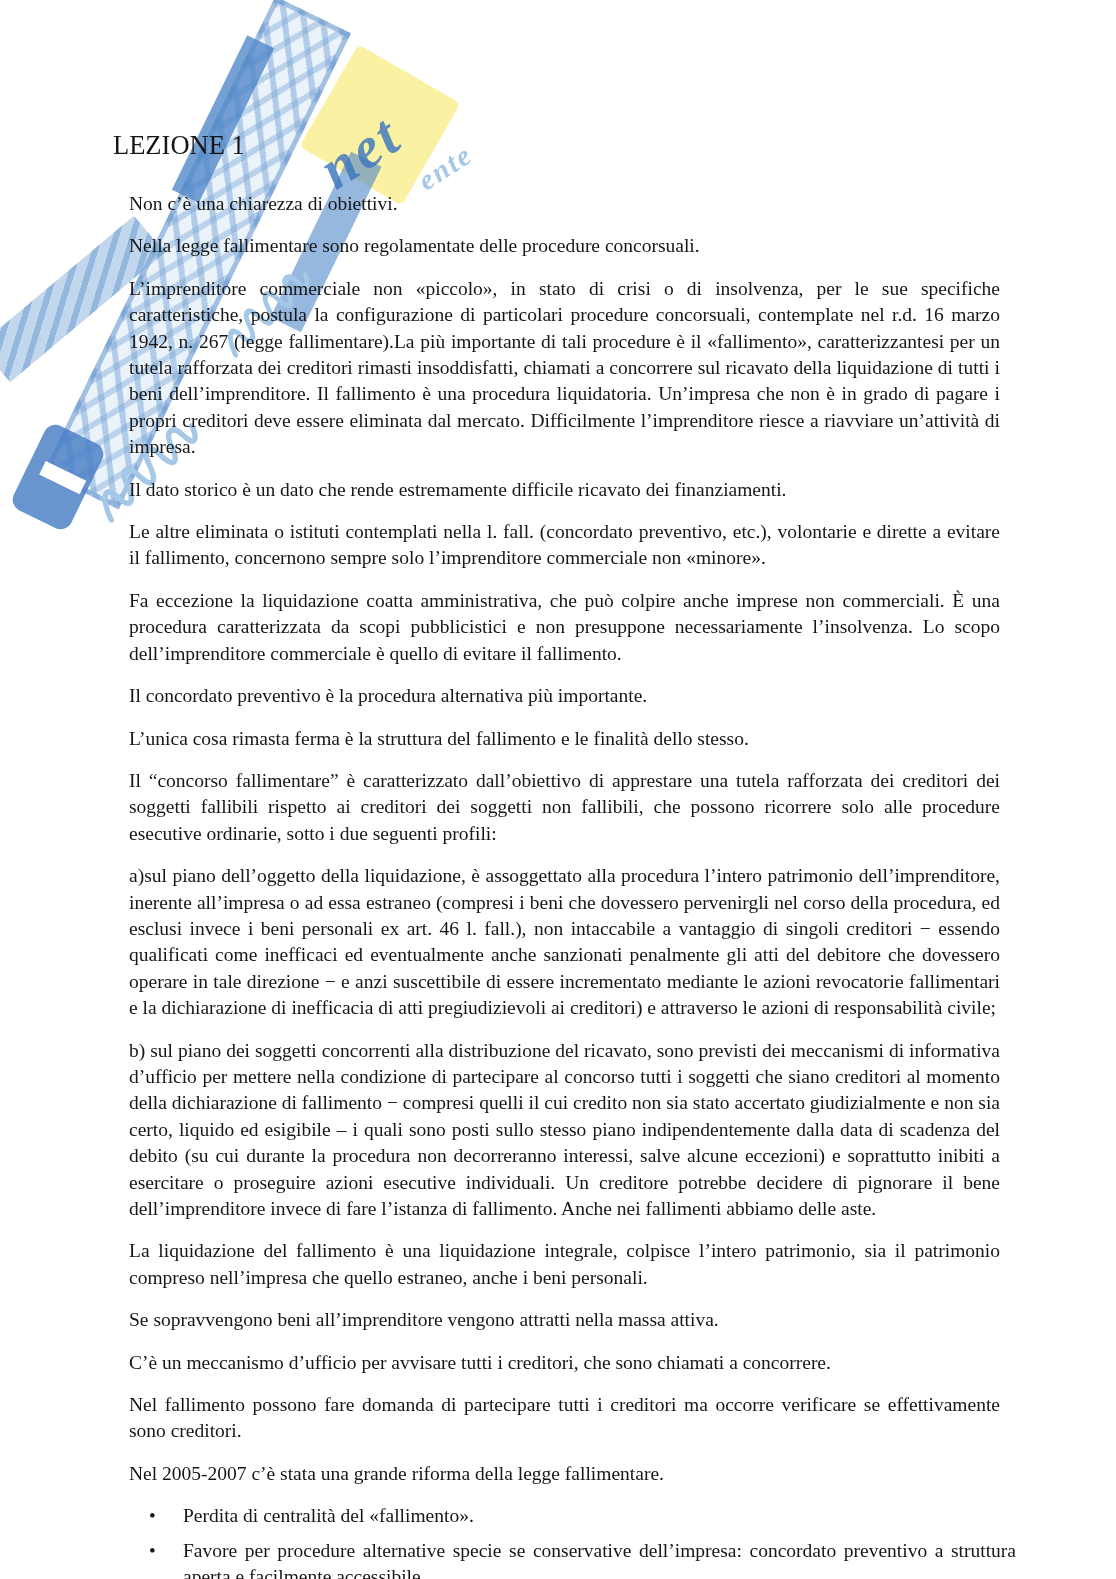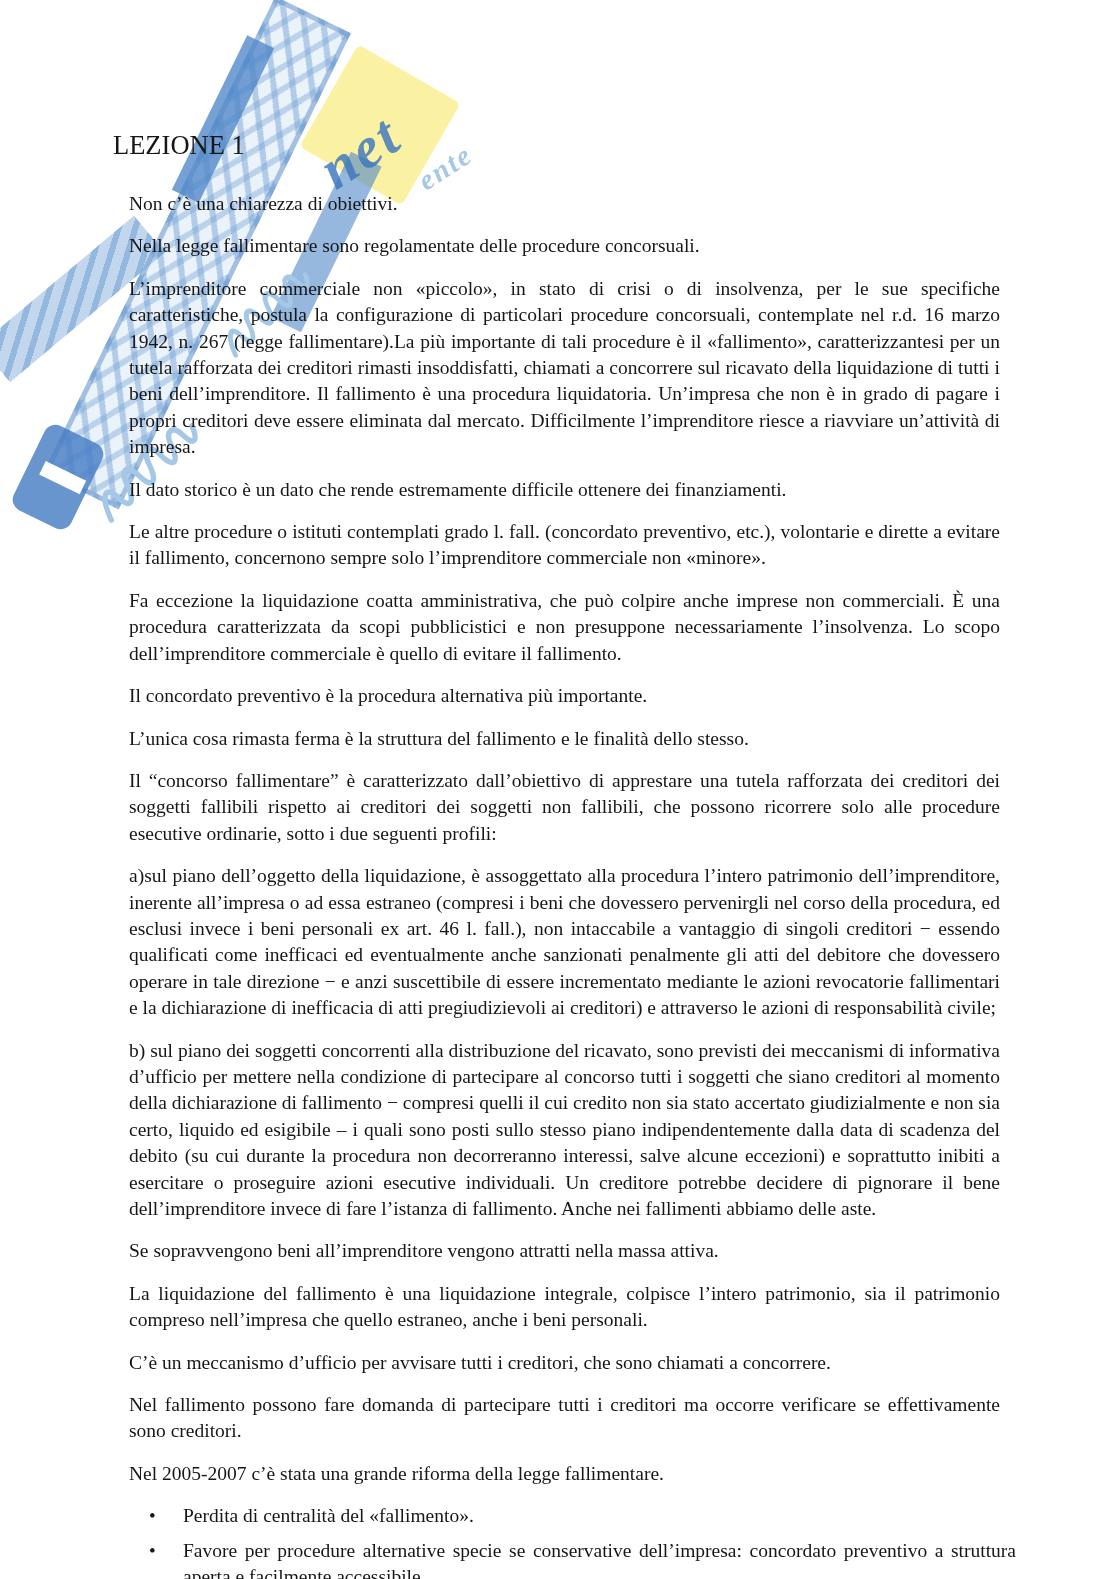--- a/index.html
+++ b/index.html
@@ -128,30 +128,30 @@
         </svg>
     </div>
   </div>
 
   <div class="content">
     <h1 class="doc-title">LEZIONE 1</h1>
     <div class="doc-body">
         <p>Non c’è una chiarezza di obiettivi.</p>
         <p>Nella legge fallimentare sono regolamentate delle procedure concorsuali.</p>
         <p>L’imprenditore commerciale non «piccolo», in stato di crisi o di insolvenza, per le sue specifiche caratteristiche, postula la configurazione di particolari procedure concorsuali, contemplate nel r.d. 16 marzo 1942, n. 267 (legge fallimentare).La più importante di tali procedure è il «fallimento», caratterizzantesi per un tutela rafforzata dei creditori rimasti insoddisfatti, chiamati a concorrere sul ricavato della liquidazione di tutti i beni dell’imprenditore. Il fallimento è una procedura liquidatoria. Un’impresa che non è in grado di pagare i propri creditori deve essere eliminata dal mercato. Difficilmente l’imprenditore riesce a riavviare un’attività di impresa.</p>
-        <p>Il dato storico è un dato che rende estremamente difficile ottenere dei finanziamenti.</p>
-        <p>Le altre procedure o istituti contemplati grado l. fall. (concordato preventivo, etc.), volontarie e dirette a evitare il fallimento, concernono sempre solo l’imprenditore commerciale non «minore».</p>
+        <p>Il dato storico è un dato che rende estremamente difficile ricavato dei finanziamenti.</p>
+        <p>Le altre eliminata o istituti contemplati nella l. fall. (concordato preventivo, etc.), volontarie e dirette a evitare il fallimento, concernono sempre solo l’imprenditore commerciale non «minore».</p>
         <p>Fa eccezione la liquidazione coatta amministrativa, che può colpire anche imprese non commerciali. È una procedura caratterizzata da scopi pubblicistici e non presuppone necessariamente l’insolvenza. Lo scopo dell’imprenditore commerciale è quello di evitare il fallimento.</p>
         <p>Il concordato preventivo è la procedura alternativa più importante.</p>
         <p>L’unica cosa rimasta ferma è la struttura del fallimento e le finalità dello stesso.</p>
         <p>Il “concorso fallimentare” è caratterizzato dall’obiettivo di apprestare una tutela rafforzata dei creditori dei soggetti fallibili rispetto ai creditori dei soggetti non fallibili, che possono ricorrere solo alle procedure esecutive ordinarie, sotto i due seguenti profili:</p>
         <p>a)sul piano dell’oggetto della liquidazione, è assoggettato alla procedura l’intero patrimonio dell’imprenditore, inerente all’impresa o ad essa estraneo (compresi i beni che dovessero pervenirgli nel corso della procedura, ed esclusi invece i beni personali ex art. 46 l. fall.), non intaccabile a vantaggio di singoli creditori − essendo qualificati come inefficaci ed eventualmente anche sanzionati penalmente gli atti del debitore che dovessero operare in tale direzione − e anzi suscettibile di essere incrementato mediante le azioni revocatorie fallimentari e la dichiarazione di inefficacia di atti pregiudizievoli ai creditori) e attraverso le azioni di responsabilità civile;</p>
         <p>b) sul piano dei soggetti concorrenti alla distribuzione del ricavato, sono previsti dei meccanismi di informativa d’ufficio per mettere nella condizione di partecipare al concorso tutti i soggetti che siano creditori al momento della dichiarazione di fallimento − compresi quelli il cui credito non sia stato accertato giudizialmente e non sia certo, liquido ed esigibile – i quali sono posti sullo stesso piano indipendentemente dalla data di scadenza del debito (su cui durante la procedura non decorreranno interessi, salve alcune eccezioni) e soprattutto inibiti a esercitare o proseguire azioni esecutive individuali. Un creditore potrebbe decidere di pignorare il bene dell’imprenditore invece di fare l’istanza di fallimento. Anche nei fallimenti abbiamo delle aste.</p>
+        <p>La liquidazione del fallimento è una liquidazione integrale, colpisce l’intero patrimonio, sia il patrimonio compreso nell’impresa che quello estraneo, anche i beni personali.</p>
         <p>Se sopravvengono beni all’imprenditore vengono attratti nella massa attiva.</p>
-        <p>La liquidazione del fallimento è una liquidazione integrale, colpisce l’intero patrimonio, sia il patrimonio compreso nell’impresa che quello estraneo, anche i beni personali.</p>
         <p>C’è un meccanismo d’ufficio per avvisare tutti i creditori, che sono chiamati a concorrere.</p>
         <p>Nel fallimento possono fare domanda di partecipare tutti i creditori ma occorre verificare se effettivamente sono creditori.</p>
         <p>Nel 2005-2007 c’è stata una grande riforma della legge fallimentare.</p>
       </div>
     <ul class="bullet-list">
         <li>Perdita di centralità del «fallimento».</li>
         <li>Favore per procedure alternative specie se conservative dell’impresa: concordato preventivo a struttura aperta e facilmente accessibile.</li>
       </ul>
   </div>
 

